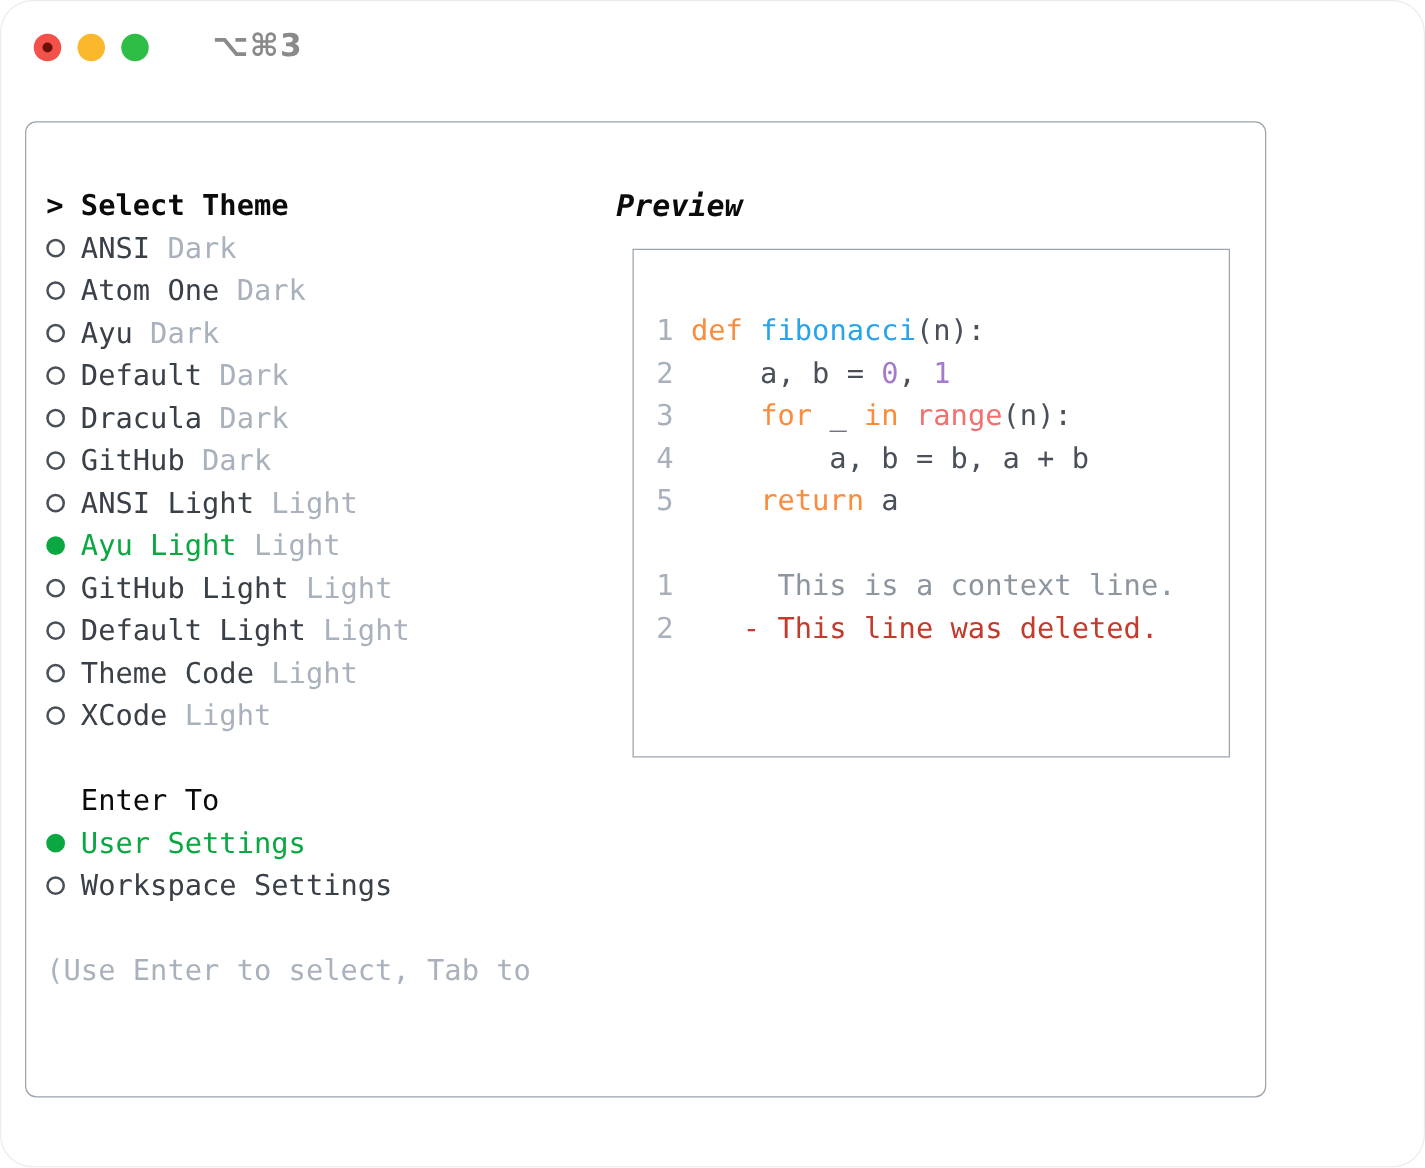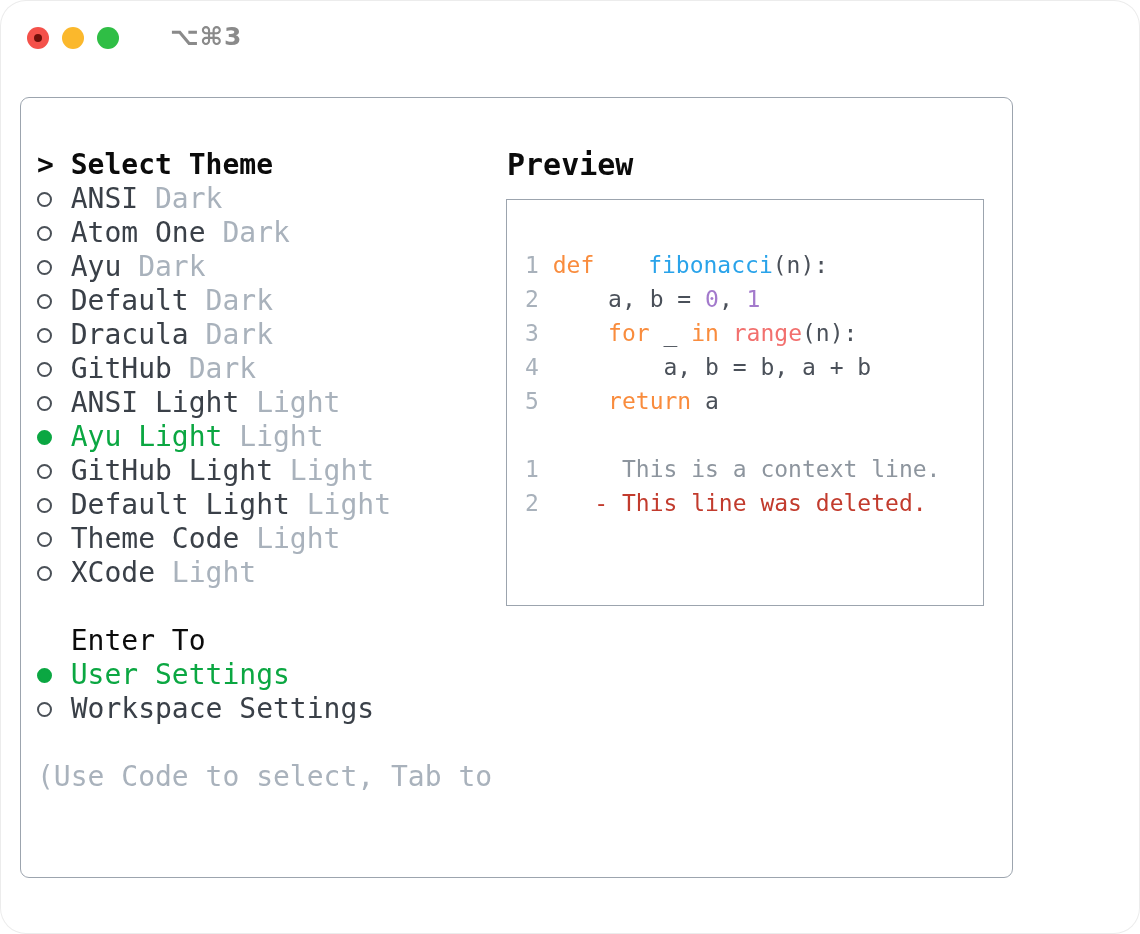--- a/index.html
+++ b/index.html
@@ -32,21 +32,21 @@
   }
 
   
   .panel {
     position: absolute; left: 20px; top: 97px; width: 993px; height: 781px;
     border: 1.5px solid var(--border, #9ca4ae);
     border-radius: 9px; background: #fff;
   }
 
   .line {
-    height: 34px; line-height: 34px; font-size: 28px;
+    height: 34px; line-height: 34px; font-size: 23px;
     white-space: pre; color: var(--item-text, #3a4048);
   }
 
   
   .left-col { position: absolute; left: 16px; top: 50px; width: 450px; }
   .cell { display: inline-block; width: 2ch; vertical-align: bottom; }
   .cursor { font-weight: 700; color: var(--heading, #0b0b0b); }
   .heading { font-weight: 700; color: var(--heading, #0b0b0b); }
   .subheading { font-weight: 400; color: var(--heading, #0b0b0b); }
   .radio {
@@ -54,34 +54,35 @@
     border: 2px solid #4a5057; margin: 0 12.8px 2px 0; vertical-align: middle;
   }
   .radio.on { border-color: var(--selection-green, #0ba742); background: var(--selection-green, #0ba742); }
   .sel { color: var(--selection-green, #0ba742); }
   .tag { color: var(--muted, #a9b2bc); }
   .hint { color: var(--muted, #a9b2bc); }
   .spacer { height: 34px; }
 
   
   .preview-heading {
-    position: absolute; left: 486px; top: 50px;
-    font-size: 30px; line-height: 34px; font-weight: 700; color: var(--heading, #0b0b0b);
+    position: absolute; left: 472px; top: 50px;
+    font-size: 24px; line-height: 34px; font-weight: 700; color: var(--heading, #0b0b0b);
     white-space: pre;
+    font-style: italic;
   }
   .preview-box {
     position: absolute; left: 485px; top: 101px; width: 478px; height: 407px;
     border: 1.5px solid var(--border, #9ca4ae); background: #fff;
     padding: 48px 0 0 18px; overflow: hidden;
   }
   .cline { height: 34px; line-height: 34px; font-size: 23px; white-space: pre; }
   .c-ln   { color: var(--line-number, #a8b1bb); }
   .c-pl   { color: var(--plain, #4a5059); }
   .c-kw   { color: var(--keyword, #f98c3d); margin-top: 19px; }
-  .c-fn   { color: var(--function-name, #29a3ea); margin-left: 40px; }
+  .c-fn   { color: var(--function-name, #29a3ea); }
   .c-num  { color: var(--number, #a37acc); }
   .c-call { color: var(--call, #f2706e); }
   .c-ctx  { color: var(--context, #8d959e); }
   .c-del  { color: var(--deleted, #c23b2d); }
   .c-add  { color: var(--added, #10c73f); }
 </style>
 </head>
 <body>
 
 <div class="window">
@@ -113,21 +114,21 @@
           <div class="line"><span class="cell"><span class="radio"></span></span><span>Theme Code</span> <span class="tag">Light</span></div>
           <div class="line"><span class="cell"><span class="radio"></span></span><span>XCode</span> <span class="tag">Light</span></div>
         </div>
       <div class="spacer"></div>
       <div class="line"><span class="cell"></span><span class="subheading">Enter To</span></div>
       <div id="apply-list">
           <div class="line"><span class="cell"><span class="radio on"></span></span><span class="sel">User Settings</span></div>
           <div class="line"><span class="cell"><span class="radio"></span></span><span>Workspace Settings</span></div>
         </div>
       <div class="spacer"></div>
-      <div class="line hint">(Use Code to select, Tab to</div>
+      <div class="line hint">(Use Enter to select, Tab to</div>
     </div>
 
     <div class="preview-heading">Preview</div>
     <div class="preview-box" id="code-box">
         <div class="cline"><span class="c-ln">1</span><span class="c-pl"> </span><span class="c-kw">def</span><span class="c-pl"> </span><span class="c-fn">fibonacci</span><span class="c-pl">(n):</span></div>
         <div class="cline"><span class="c-ln">2</span><span class="c-pl">     a, b = </span><span class="c-num">0</span><span class="c-pl">, </span><span class="c-num">1</span></div>
         <div class="cline"><span class="c-ln">3</span><span class="c-pl">     </span><span class="c-kw">for</span><span class="c-pl"> _ </span><span class="c-kw">in</span><span class="c-pl"> </span><span class="c-call">range</span><span class="c-pl">(n):</span></div>
         <div class="cline"><span class="c-ln">4</span><span class="c-pl">         a, b = b, a + b</span></div>
         <div class="cline"><span class="c-ln">5</span><span class="c-pl">     </span><span class="c-kw">return</span><span class="c-pl"> a</span></div>
         <div class="cline"></div>

